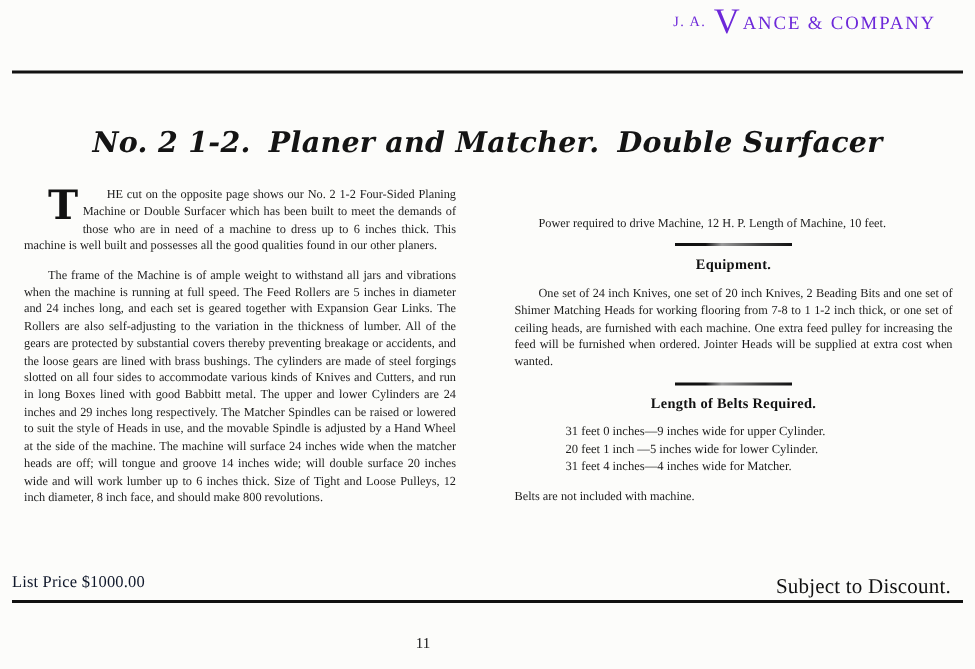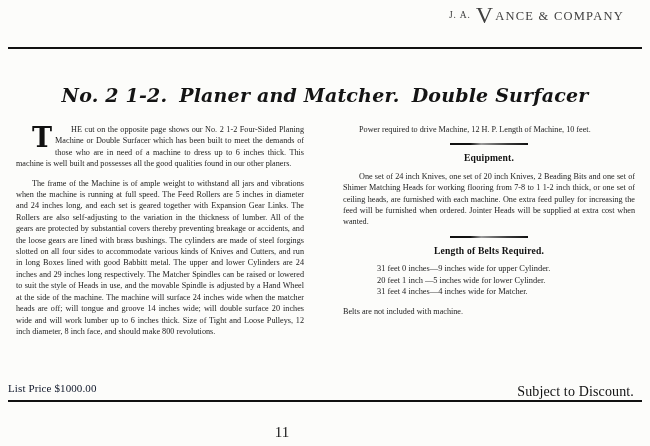--- a/index.html
+++ b/index.html
@@ -34,21 +34,21 @@
     position: absolute;
     right: 26px;
     top: 0;
     text-align: center;
     letter-spacing: 0.06em;
   }
   .company-line {
     font-size: 12.5px;
     white-space: nowrap;
     line-height: 15px;
-    color: #404040;
+    color: #6d28d9;
   }
   .ja {
     font-size: 9.5px;
     letter-spacing: 0.1em;
     vertical-align: 2px;
     margin-right: 5px;
   }
   .bigv {
     font-family: "Liberation Serif", "DejaVu Serif", serif;
     font-size: 24px;
@@ -100,20 +100,21 @@
     text-align: justify;
     color: #1c1c1c;
   }
   .col-left {
     left: 16px;
     width: 288px;
   }
   .col-right {
     left: 343px;
     width: 292px;
+    margin-top: 19px;
   }
   .col p {
     margin: 0 0 8px 0;
     text-indent: 16px;
     text-align: justify;
   }
   .col p.noindent { text-indent: 0; }
 
   
   .dropcap {
@@ -192,21 +193,21 @@
     width: 634px;
     height: 2px;
     background: #111;
   }
   .folio {
     position: absolute;
     left: 0;
     top: 424px;
     width: 564px;
     text-align: center;
-    font-size: 15px;
+    font-size: 10px;
     color: #1a1a1a;
   }
 </style>
 </head>
 <body>
 
 <div class="page">
 
   <div class="masthead">
     <div class="masthead-inner">

